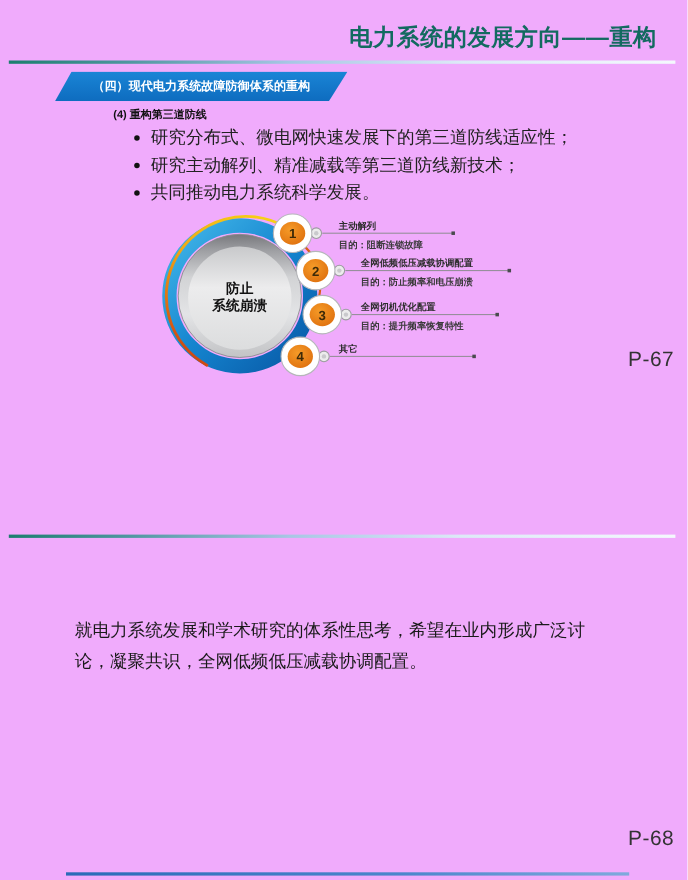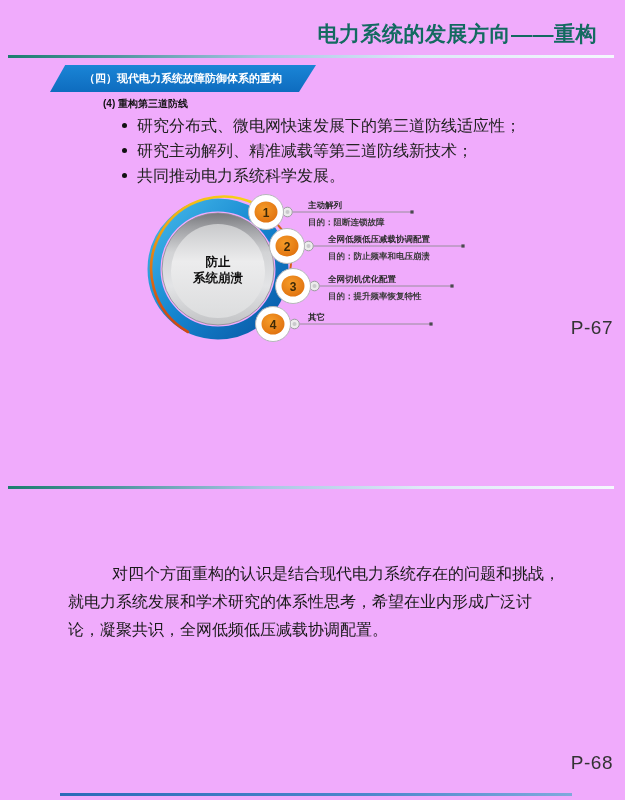--- a/index.html
+++ b/index.html
@@ -172,21 +172,20 @@
       <text x="133" y="136.5" text-anchor="middle" font-size="12" font-weight="bold" fill="#3d2a08" font-family="Liberation Serif,serif">4</text>
       <text x="168" y="128" font-size="8.5" font-weight="bold" fill="#2e2e2e">其它</text>
     </g>
   </svg>
 
   <div class="pagenum pagenum-67">P-67</div>
 
   <div class="slide-divider"></div>
 
   <div class="summary">
-    <div class="line indent">对四个方面重构的认识是结合现代电力系统存在的问题和挑战，</div>
     <div class="line">就电力系统发展和学术研究的体系性思考，希望在业内形成广泛讨</div>
     <div class="line">论，凝聚共识，全网低频低压减载协调配置。</div>
   </div>
 
   <div class="pagenum pagenum-68">P-68</div>
 
   <div class="footer-line"></div>
 
 </div>
 

